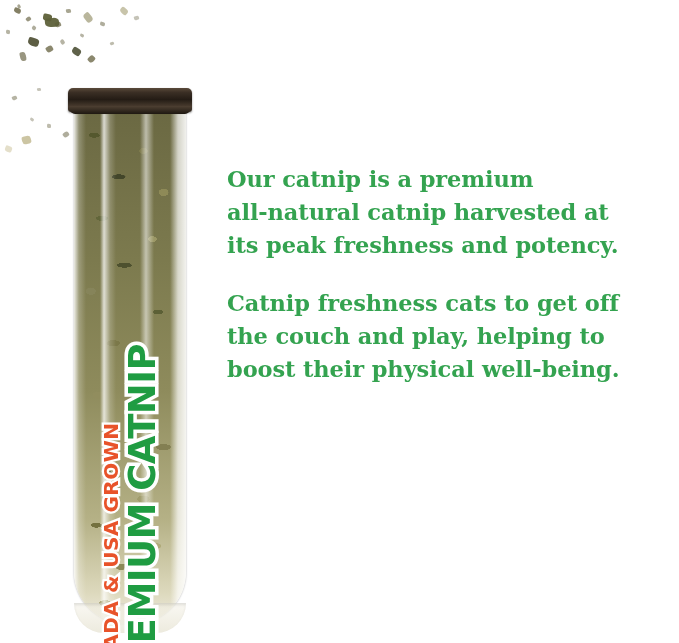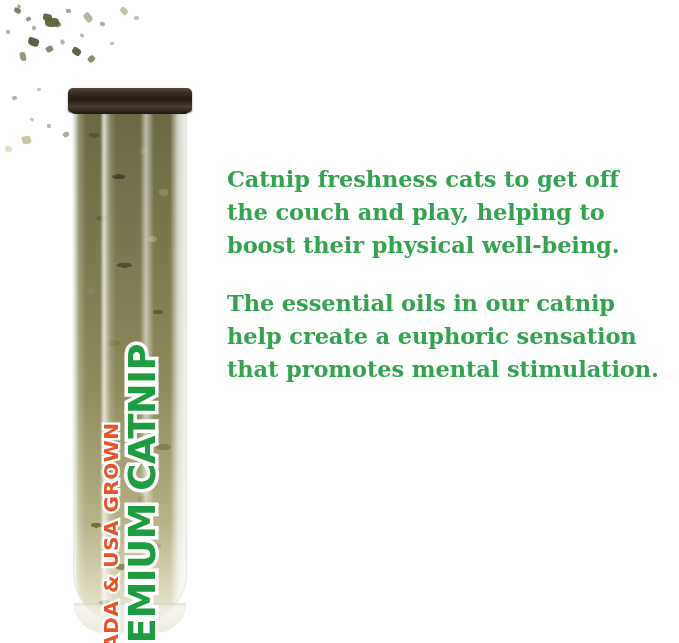--- a/index.html
+++ b/index.html
@@ -181,19 +181,19 @@
   <div class="tube-cap-lip"></div>
 
   <div class="label-wrap">
     <div class="label-grown">CANADA &amp; USA GROWN</div>
     <div class="label-premium">PREMIUM CATNIP</div>
   </div>
 
 </div>
 
 <div id="copy">
+  <p class="copy-para">Our catnip is a premium
+all-natural catnip harvested at
+its peak freshness and potency.</p>
   <p class="copy-para">Catnip freshness cats to get off
 the couch and play, helping to
 boost their physical well-being.</p>
-  <p class="copy-para">The essential oils in our catnip
-help create a euphoric sensation
-that promotes mental stimulation.</p>
 </div>
 
 </body></html>

